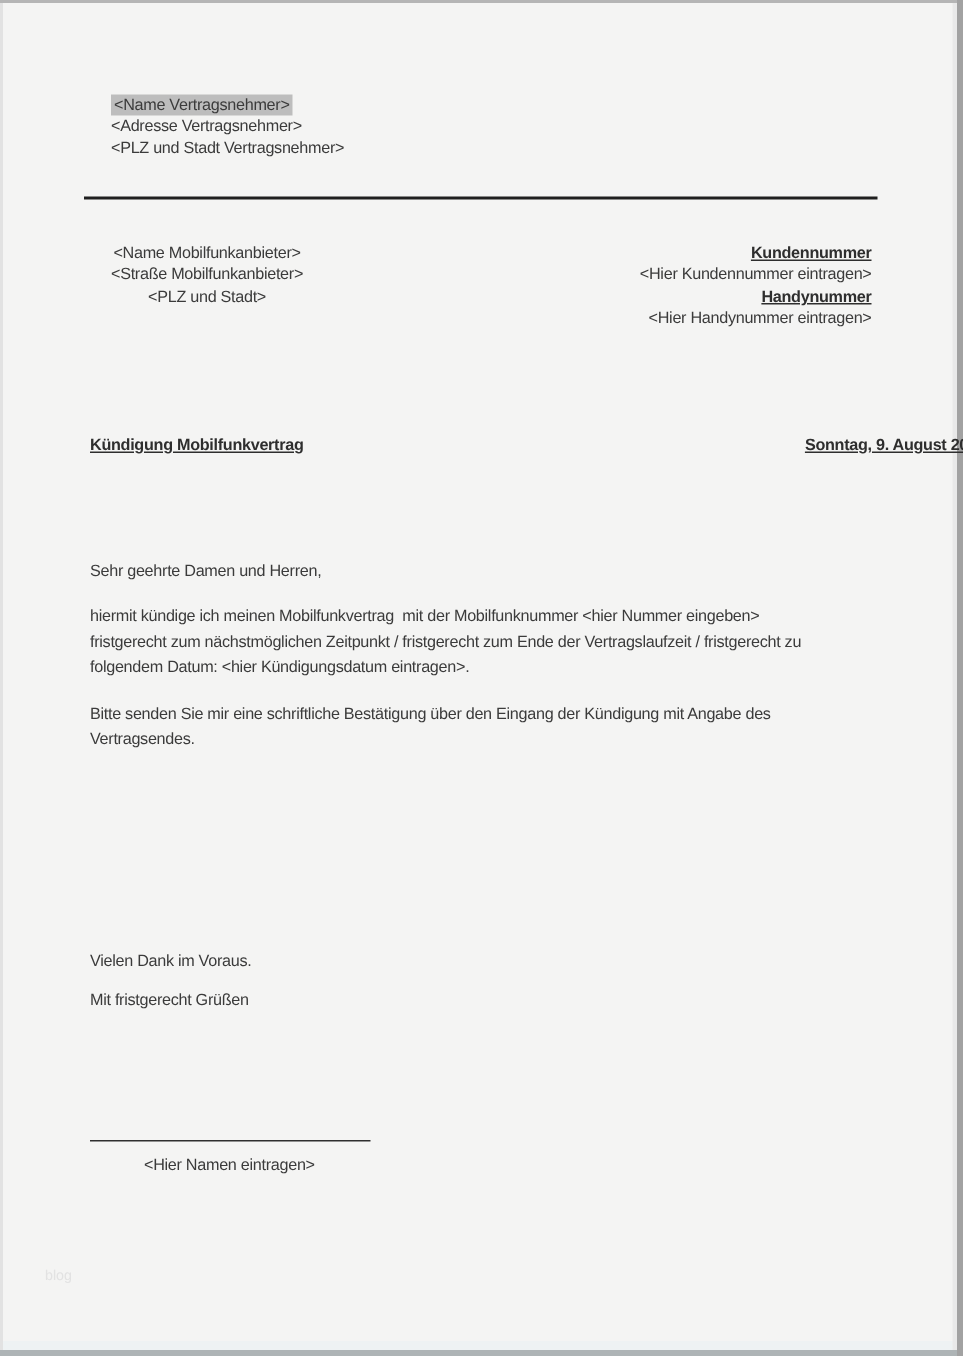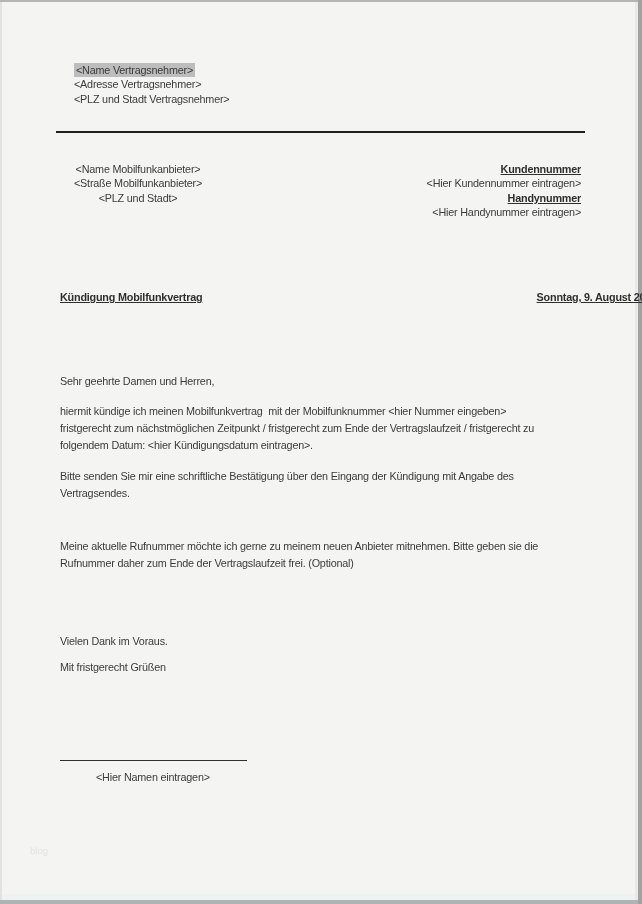--- a/index.html
+++ b/index.html
@@ -91,22 +91,20 @@
 
   <div class="abs" style="left:60px; top:375px;">Sehr geehrte Damen und Herren,</div>
 
   <div class="abs para" style="left:60px; top:403px;">hiermit kündige ich meinen Mobilfunkvertrag  mit der Mobilfunknummer &lt;hier Nummer eingeben&gt;
 fristgerecht zum nächstmöglichen Zeitpunkt / fristgerecht zum Ende der Vertragslaufzeit / fristgerecht zu
 folgendem Datum: &lt;hier Kündigungsdatum eintragen&gt;.</div>
 
   <div class="abs para" style="left:60px; top:468px;">Bitte senden Sie mir eine schriftliche Bestätigung über den Eingang der Kündigung mit Angabe des
 Vertragsendes.</div>
 
-  <div class="abs para" style="left:60px; top:538px;">Meine aktuelle Rufnummer möchte ich gerne zu meinem neuen Anbieter mitnehmen. Bitte geben sie die
-Rufnummer daher zum Ende der Vertragslaufzeit frei. (Optional)</div>
 
   <div class="abs" style="left:60px; top:635px;">Vielen Dank im Voraus.</div>
 
   <div class="abs" style="left:60px; top:661px;">Mit fristgerecht Grüßen</div>
 
   <div class="abs signature-line"></div>
   <div class="abs" style="left:60px; top:771px;margin-left:36px;">&lt;Hier Namen eintragen&gt;</div>
 
   <div class="abs watermark">blog</div>
 

